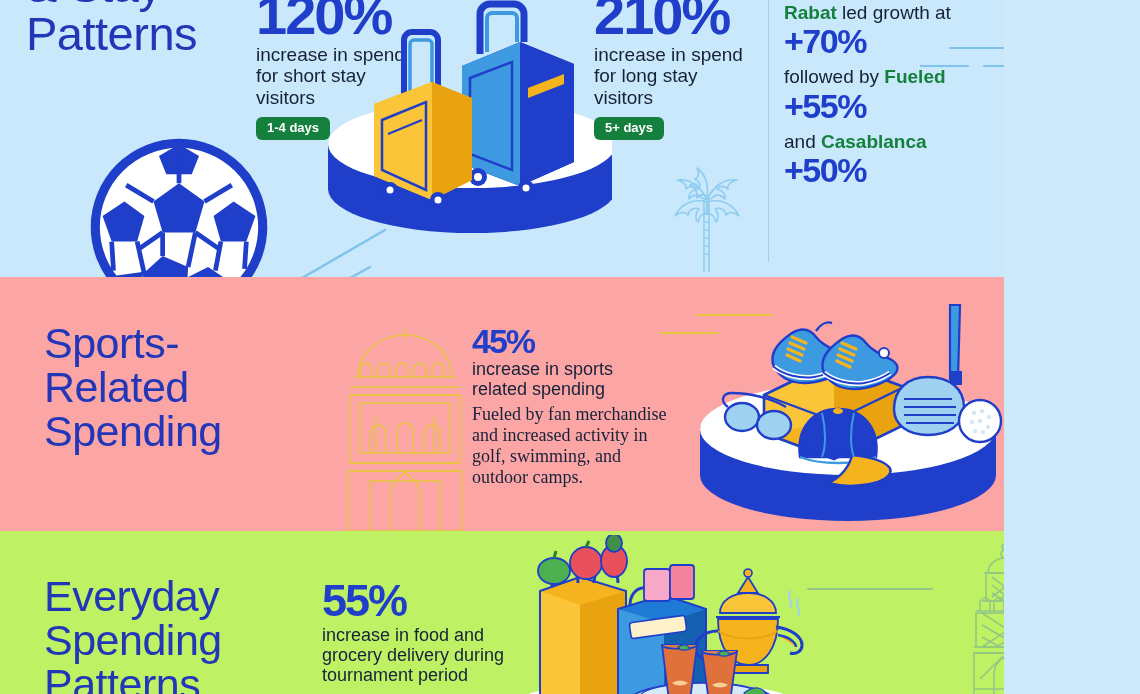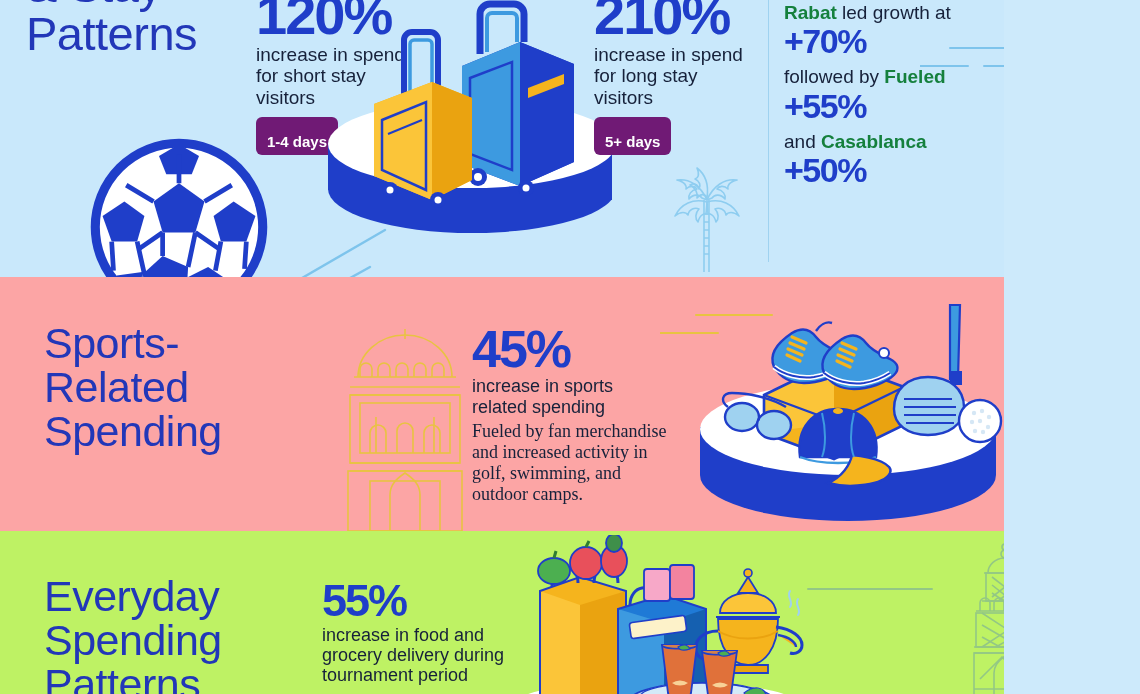--- a/index.html
+++ b/index.html
@@ -39,25 +39,25 @@
     white-space:pre-line;
   }
   .statnote{
     color:#16213a;
     font-weight:400;
     line-height:1.18;
     white-space:pre-line;
   }
   .pill{
     display:inline-block;
-    background:#701a75;
+    background:#15803d;
     color:#ffffff;
     border-radius:6px;
-    padding:16px 11px 5px 11px;
-    font-size:15px;
+    padding:3px 11px 5px 11px;
+    font-size:13px;
     font-weight:600;
     letter-spacing:0px;
   }
 
   
   #travel-title{
     left:26px;top:-38px;
     font-size:47px;
   }
   #stat-120{left:256px;top:-12px;}
@@ -84,21 +84,21 @@
     color:#1f3ec9;font-size:34px;font-weight:700;letter-spacing:-1.5px;
     line-height:1.0;margin:0 0 6px 0;
   }
   .city-block{margin-bottom:8px;}
 
   
   #sports-title{
     left:44px;top:322px;font-size:43px;
   }
   #stat-45{position:absolute;left:472px;top:325px;width:220px;}
-  #stat-45 .bigstat{font-size:52px;}
+  #stat-45 .bigstat{font-size:34px;}
   #stat-45 .statsub{font-size:18px;margin-top:2px;}
   #stat-45 .statnote{font-size:18px;margin-top:4px;font-family:Liberation Serif, serif;}
 
   
   #everyday-title{
     left:44px;top:575px;font-size:43px;
   }
   #stat-55{position:absolute;left:322px;top:580px;width:230px;}
   #stat-55 .bigstat{font-size:45px;}
   #stat-55 .statsub{font-size:18px;margin-top:2px;}

